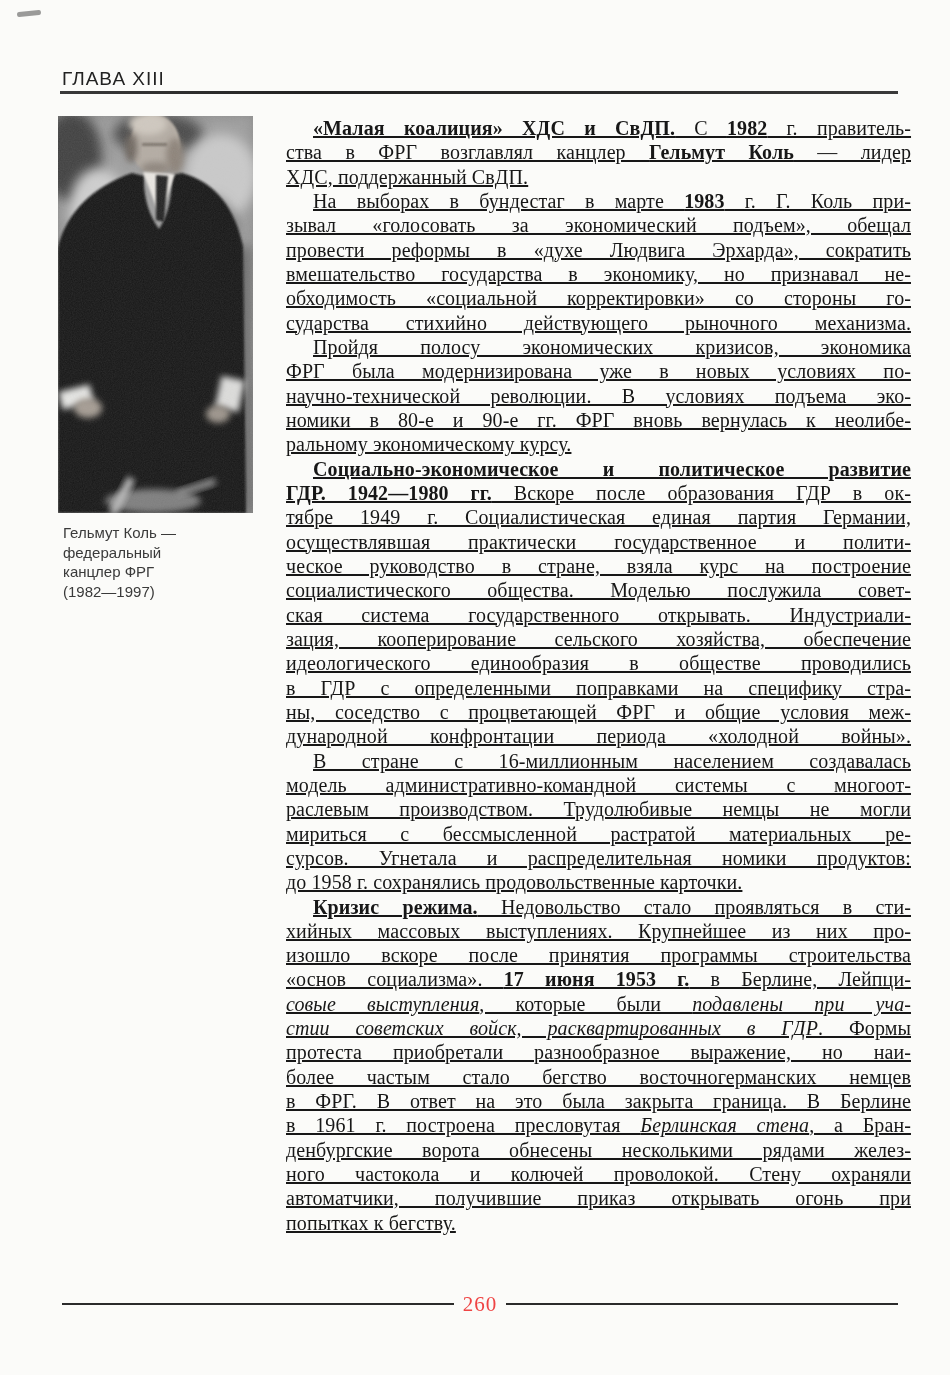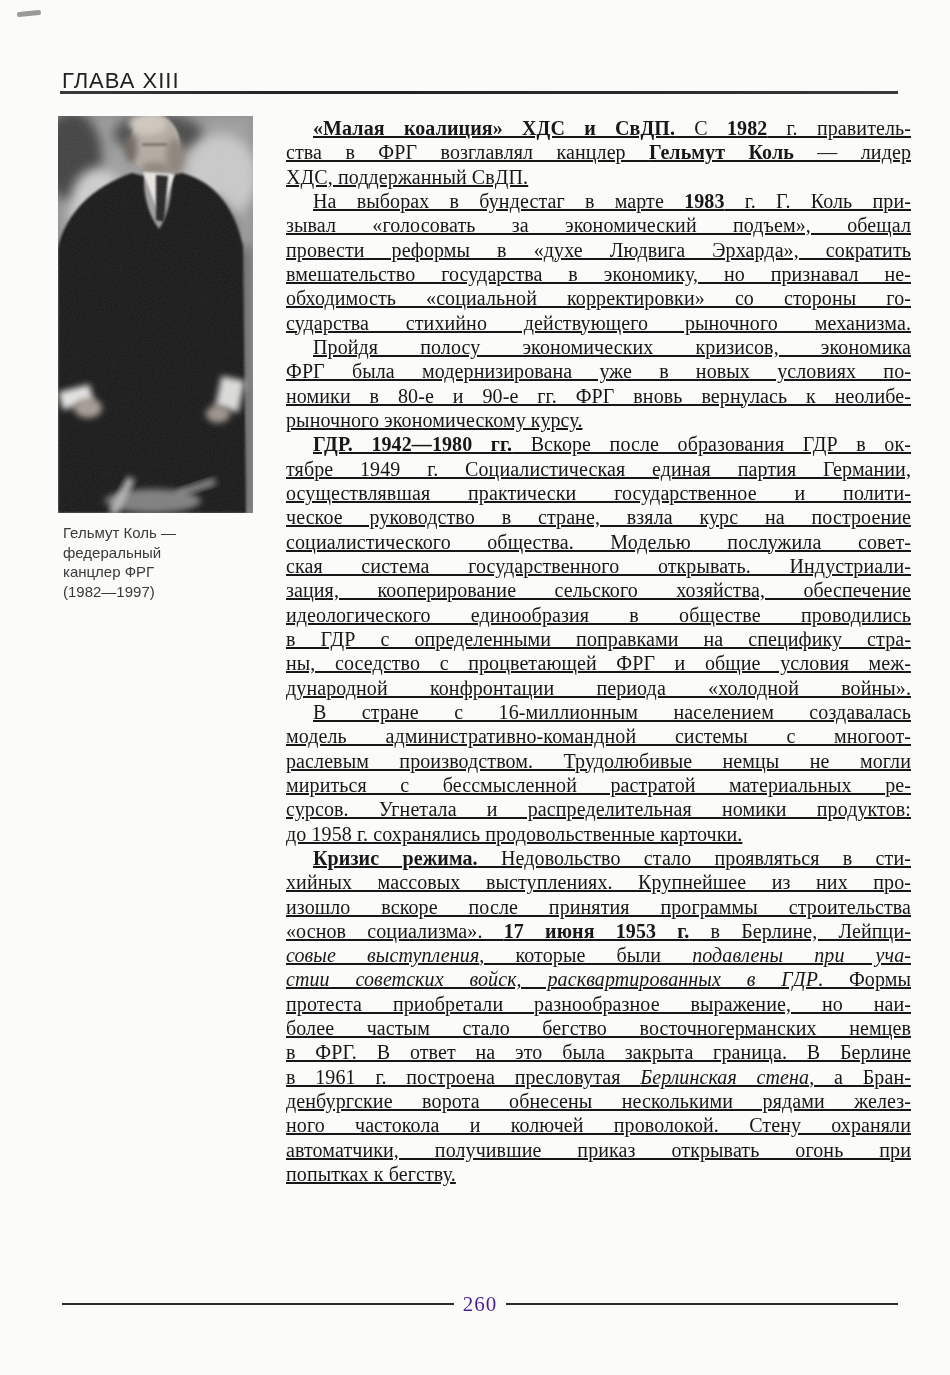--- a/index.html
+++ b/index.html
@@ -12,21 +12,21 @@
     overflow:hidden;
   }
   .page{position:absolute;inset:0;background:#fbfbf9;}
   .scan-artifact{
     position:absolute;left:17px;top:11px;width:24px;height:5px;
     background:#4a4a4a;opacity:.55;border-radius:2px;transform:rotate(-6deg);
   }
   .chapter-head{
     position:absolute;left:62px;top:68px;
     font-family:"Liberation Sans","DejaVu Sans",sans-serif;
-    font-size:22px;letter-spacing:1px;color:#222;
+    font-size:19px;letter-spacing:1px;color:#222;
   }
   .header-rule{
     position:absolute;left:60px;top:91px;width:838px;height:2.5px;
     background:linear-gradient(to right,#3a3a3a,#222 30%,#2c2c2c 70%,#3a3a3a);
   }
   .content{
     position:absolute;left:58px;top:116px;width:840px;
     display:flex;align-items:flex-start;
   }
   .left-col{width:208px;margin-right:20px;flex:none;}
@@ -49,21 +49,21 @@
   .para .line:last-child{text-align-last:left;}
   .para.jl .line:last-child{text-align-last:justify;}
   .b{font-weight:bold;}
   .i{font-style:italic;}
   .footer{
     position:absolute;left:62px;top:1294px;width:836px;height:20px;
     display:flex;align-items:center;
   }
   .frule{flex:1;height:2px;background:#2b2b2b;}
   .page-num{
-    flex:none;padding:0 9px;font-size:21px;letter-spacing:1px;color:#4c1d95;
+    flex:none;padding:0 9px;font-size:21px;letter-spacing:1px;color:#ef4444;
     line-height:20px;
   }
 </style>
 </head>
 <body>
 
 <div class="page">
 
   <div class="scan-artifact"></div>
 
@@ -147,24 +147,26 @@
           <div class="line"><span>На выборах в бундестаг в марте </span><span class="b">1983</span><span> г. Г. Коль при-</span></div>
           <div class="line"><span>зывал «голосовать за экономический подъем», обещал</span></div>
           <div class="line"><span>провести реформы в «духе Людвига Эрхарда», сократить</span></div>
           <div class="line"><span>вмешательство государства в экономику, но признавал не-</span></div>
           <div class="line"><span>обходимость «социальной корректировки» со стороны го-</span></div>
           <div class="line"><span>сударства стихийно действующего рыночного механизма.</span></div>
         </div>
         <div class="para">
           <div class="line"><span>Пройдя полосу экономических кризисов, экономика</span></div>
           <div class="line"><span>ФРГ была модернизирована уже в новых условиях по-</span></div>
+          <div class="line"><span>научно-технической революции. В условиях подъема эко-</span></div>
           <div class="line"><span>номики в 80-е и 90-е гг. ФРГ вновь вернулась к неолибе-</span></div>
-          <div class="line"><span>рыночного экономическому курсу.</span></div>
+          <div class="line"><span>ральному экономическому курсу.</span></div>
         </div>
         <div class="para jl">
+          <div class="line"><span class="b">Социально-экономическое и политическое развитие</span></div>
           <div class="line"><span class="b">ГДР. 1942—1980 гг.</span><span> Вскоре после образования ГДР в ок-</span></div>
           <div class="line"><span>тябре 1949 г. Социалистическая единая партия Германии,</span></div>
           <div class="line"><span>осуществлявшая практически государственное и полити-</span></div>
           <div class="line"><span>ческое руководство в стране, взяла курс на построение</span></div>
           <div class="line"><span>социалистического общества. Моделью послужила совет-</span></div>
           <div class="line"><span>ская система государственного открывать. Индустриали-</span></div>
           <div class="line"><span>зация, кооперирование сельского хозяйства, обеспечение</span></div>
           <div class="line"><span>идеологического единообразия в обществе проводились</span></div>
           <div class="line"><span>в ГДР с определенными поправками на специфику стра-</span></div>
           <div class="line"><span>ны, соседство с процветающей ФРГ и общие условия меж-</span></div>

